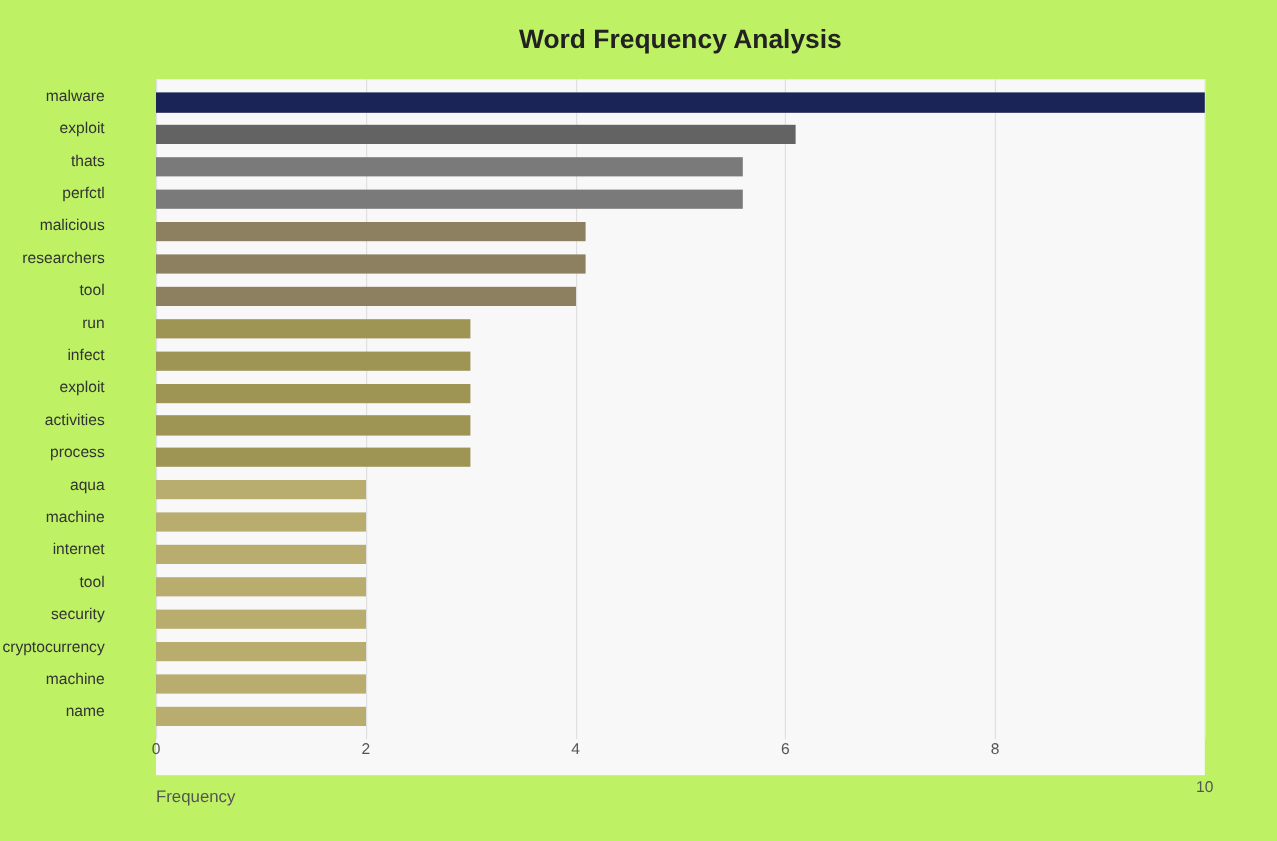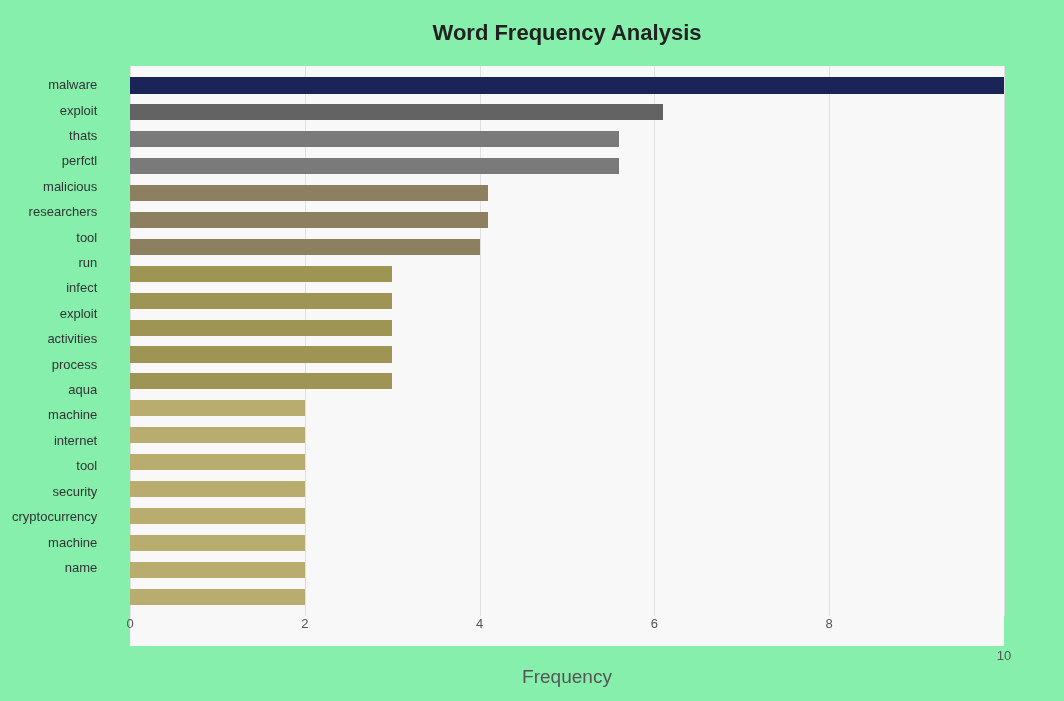--- a/index.html
+++ b/index.html
@@ -6,21 +6,21 @@
     body {
       background: #f5f5f5;
       font-family: Arial, sans-serif;
       width: 1064px;
       height: 701px;
       display: flex;
       align-items: center;
       justify-content: center;
     }
     .chart-container {
-      background: #86efac;
+      background: #bef264;
       width: 1064px;
       height: 701px;
       position: relative;
       padding: 20px 60px 70px 130px;
     }
     .chart-title {
       text-align: center;
       font-size: 22px;
       font-weight: bold;
       color: #222;
@@ -76,36 +76,37 @@
       color: #555;
       transform: translateX(-50%);
     }
     .y-labels {
       position: absolute;
       left: -130px;
       top: 0;
       bottom: 30px;
       display: flex;
       flex-direction: column;
-      padding: 6px 12px;
+      padding: 6px 2px;
+      gap: 12px;
     }
     .y-label {
       flex: 1;
       display: flex;
       align-items: center;
       justify-content: flex-end;
       padding-right: 8px;
       font-size: 13px;
       color: #333;
     }
     .x-axis-label {
-      text-align: center;
-      font-size: 19px;
+      text-align: left;
+      font-size: 14px;
       color: #555;
-      margin-top: 20px;
+      margin-top: 9px;
     }
   </style>
 </head>
 <body>
 
 <div class="chart-container">
   <div class="chart-title">Word Frequency Analysis</div>
   <div class="chart-area" id="chart-area">
 
   <div class="grid-line" style="left: 0%;"></div>

